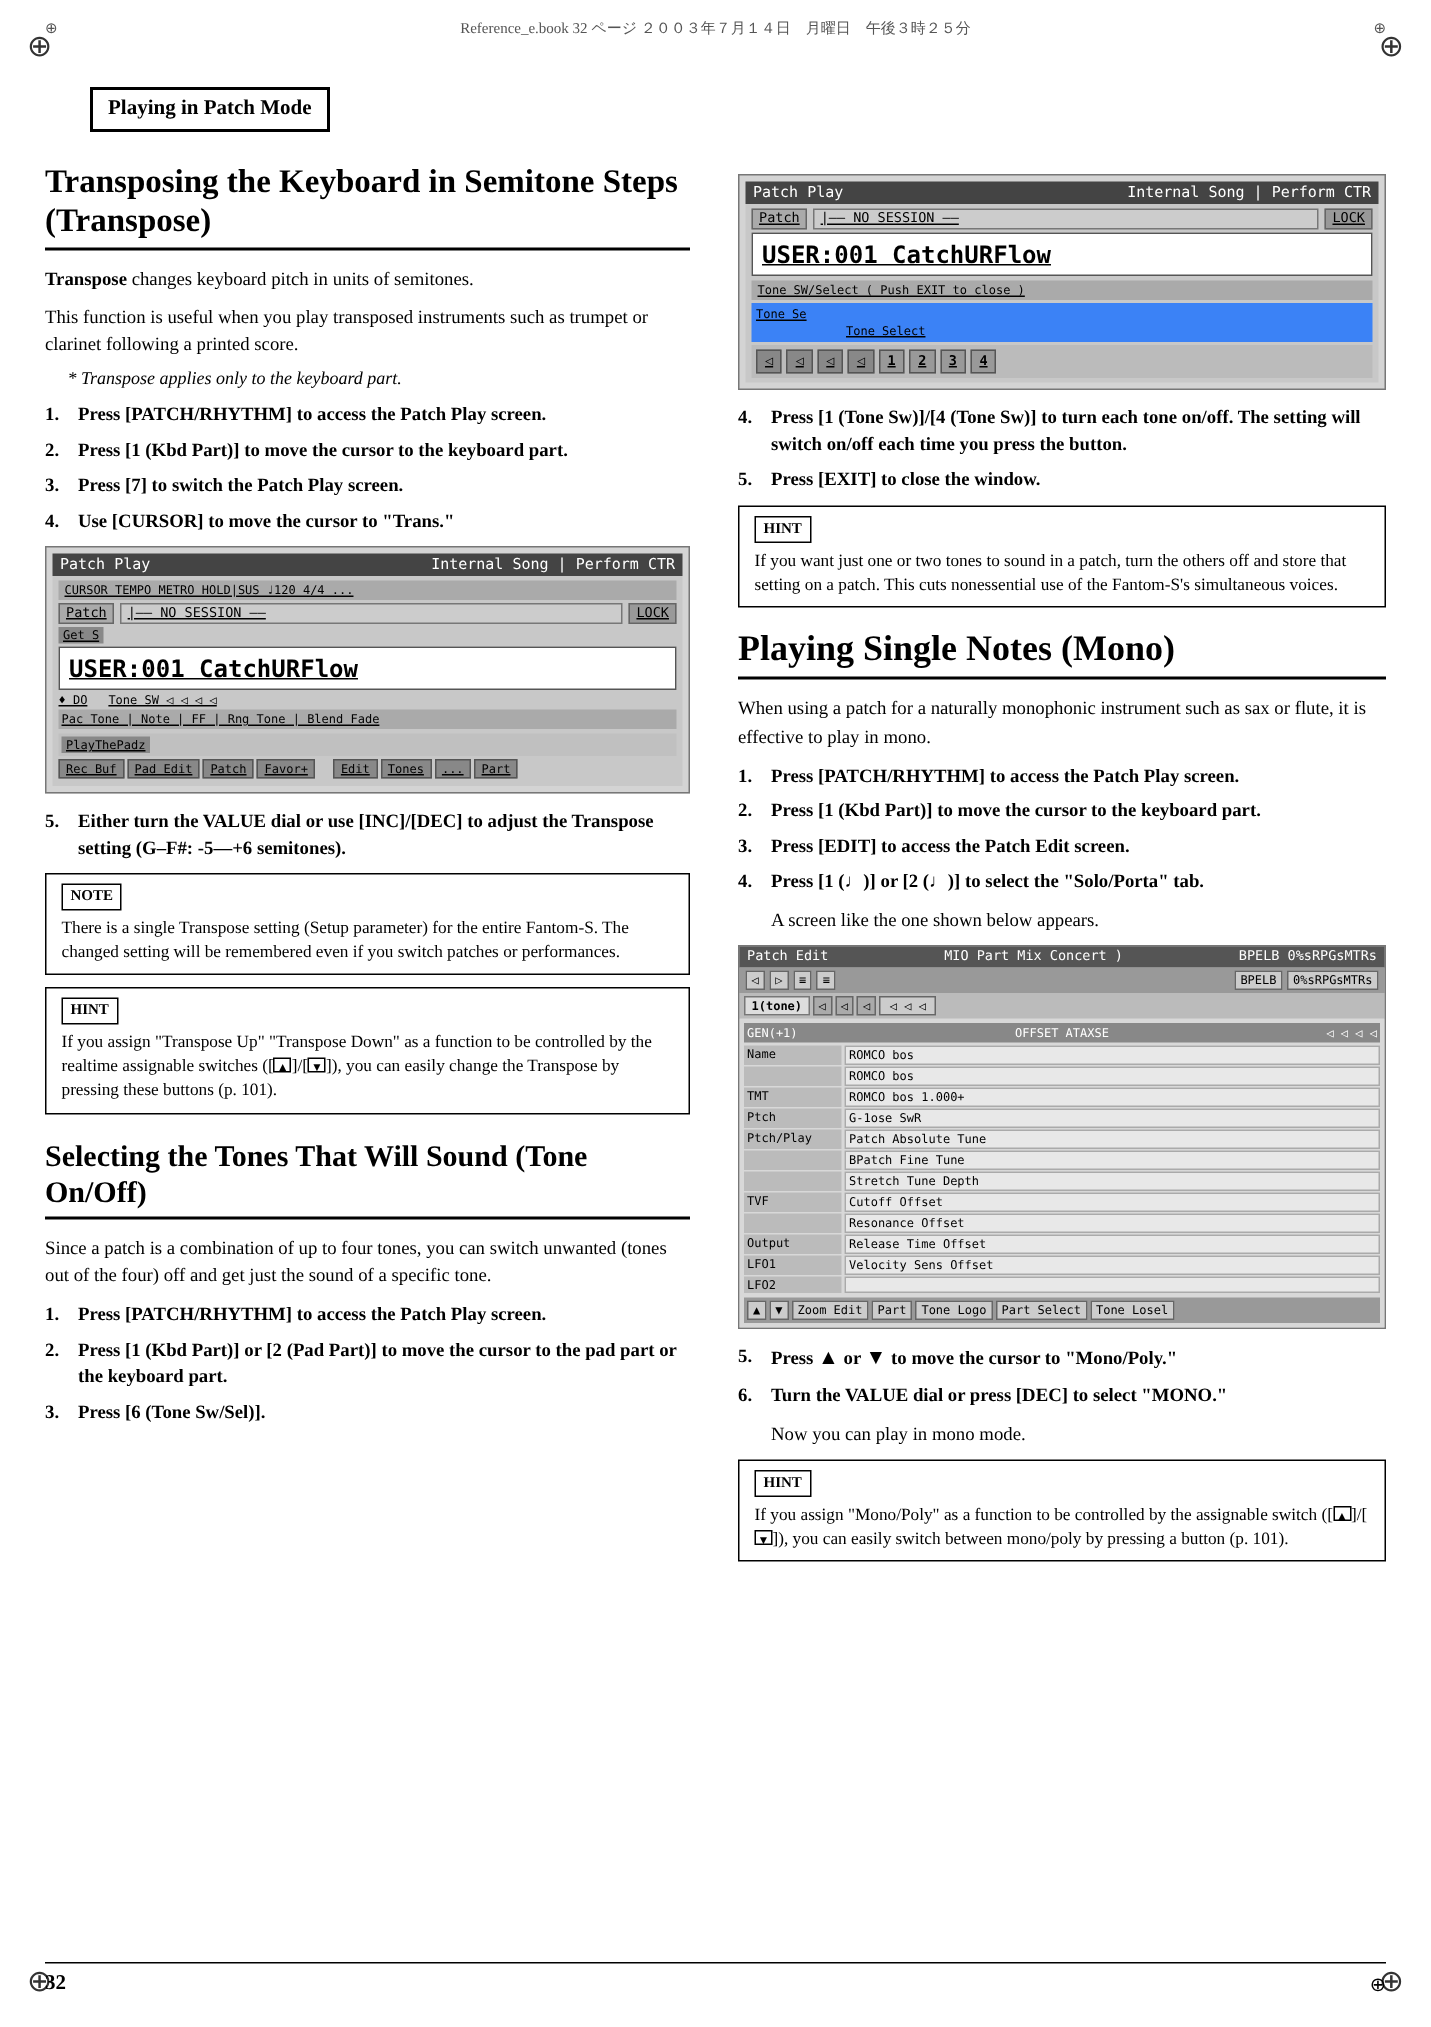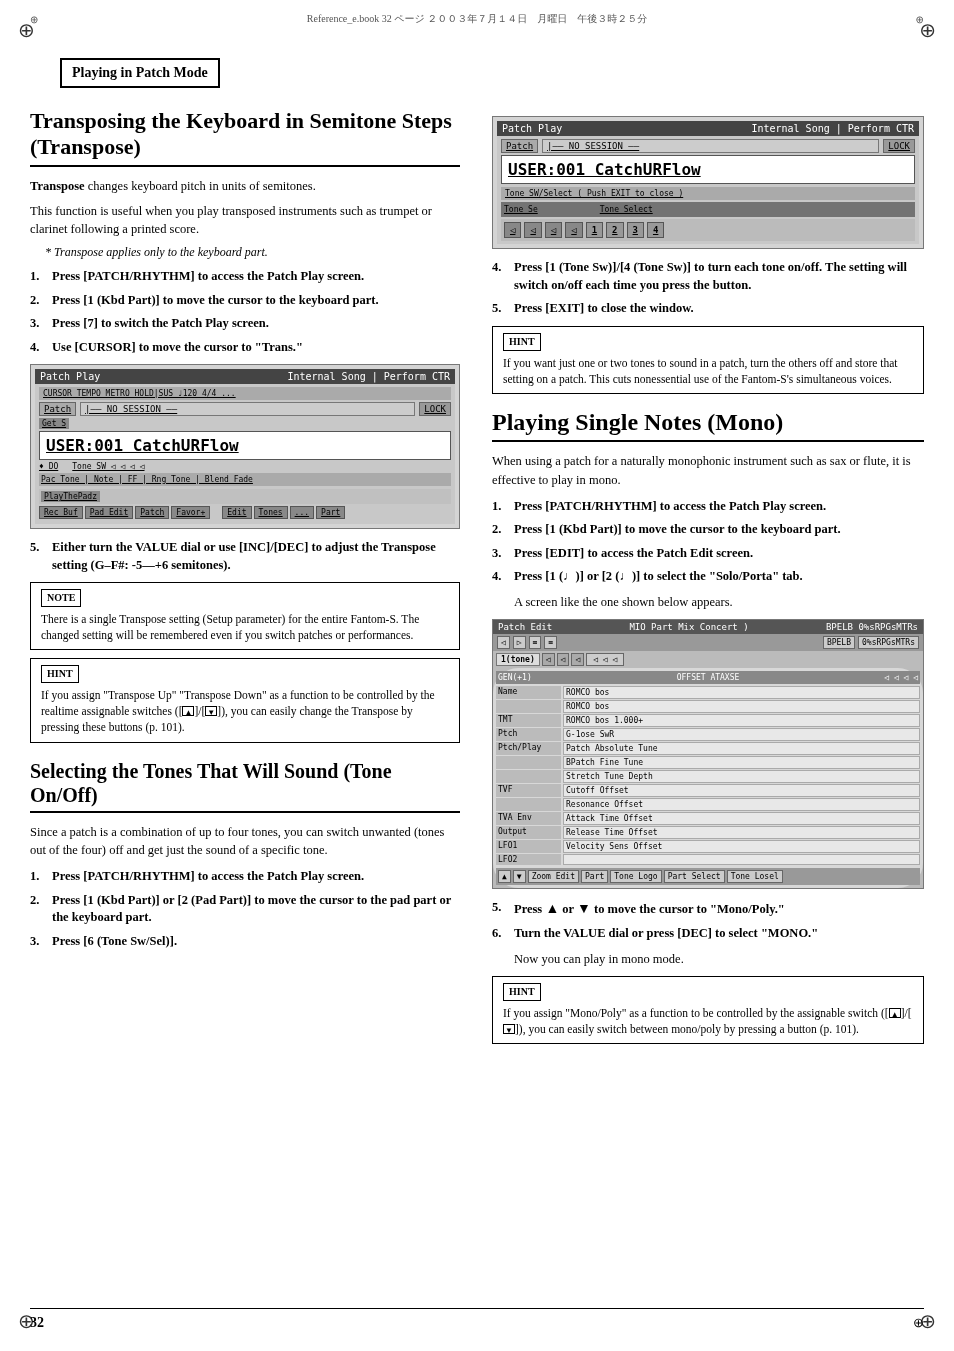--- a/index.html
+++ b/index.html
@@ -249,21 +249,20 @@
     .patch-edit-screen .pe-btn {
       background: #ccc;
       border: 1px solid #666;
       padding: 1px 3px;
       font-size: 8px;
     }
 
     .patch-edit-screen .pe-body {
       background: #d8d8d8;
       padding: 3px;
-      border-radius: 25px;
     }
 
     .patch-edit-screen .pe-row {
       display: flex;
       margin-bottom: 1px;
       gap: 2px;
     }
 
     .patch-edit-screen .pe-label {
       width: 65px;
@@ -430,21 +429,21 @@
       <div class="screen-body">
         <div class="screen-row" style="margin-bottom:2px; gap:4px;">
           <span class="screen-patch-label">Patch</span>
           <span style="font-size:9px; background:#ccc; padding:1px 4px; border:1px solid #777; flex:1;">|—— NO SESSION ——</span>
           <span style="font-size:9px; background:#999; padding:1px 4px; border:1px solid #666;">LOCK</span>
         </div>
         <div class="screen-big-text">USER:001 CatchURFlow</div>
         <div style="background:#aaa; padding:2px 4px; font-size:8px; margin-top:3px; display:flex; justify-content:space-between;">
           <span>Tone SW/Select  ( Push EXIT to close )</span>
         </div>
-        <div style="background:#737373; padding:3px; font-size:8px; display:flex; gap:2px; margin-top:2px;">
+        <div style="background:#3b82f6; padding:3px; font-size:8px; display:flex; gap:2px; margin-top:2px;flex-direction:column;">
           <span style="font-size:8px;">Tone Se</span>
           <span style="margin-left: 60px; font-size:8px;">Tone Select</span>
         </div>
         <div style="display:flex; gap:3px; padding:3px; background:#bbb; margin-top:2px;">
           <span style="background:#888; border:1px solid #555; padding:2px 5px; font-size:9px;">◁</span>
           <span style="background:#888; border:1px solid #555; padding:2px 5px; font-size:9px;">◁</span>
           <span style="background:#888; border:1px solid #555; padding:2px 5px; font-size:9px;">◁</span>
           <span style="background:#888; border:1px solid #555; padding:2px 5px; font-size:9px;">◁</span>
           <span style="background:#999; border:1px solid #555; padding:2px 5px; font-size:9px; font-weight:bold;">1</span>
           <span style="background:#999; border:1px solid #555; padding:2px 5px; font-size:9px; font-weight:bold;">2</span>
@@ -553,24 +552,20 @@
           </div>
           <div class="pe-row">
             <span class="pe-label">TVF</span>
             <span class="pe-value">Cutoff Offset</span>
           </div>
           <div class="pe-row">
             <span class="pe-label"></span>
             <span class="pe-value">Resonance Offset</span>
           </div>
           <div class="pe-row">
-            <span class="pe-label">TVA Env</span>
-            <span class="pe-value">Attack Time Offset</span>
-          </div>
-          <div class="pe-row">
             <span class="pe-label">Output</span>
             <span class="pe-value">Release Time Offset</span>
           </div>
           <div class="pe-row">
             <span class="pe-label">LFO1</span>
             <span class="pe-value">Velocity Sens Offset</span>
           </div>
           <div class="pe-row">
             <span class="pe-label">LFO2</span>
             <span class="pe-value"></span>

